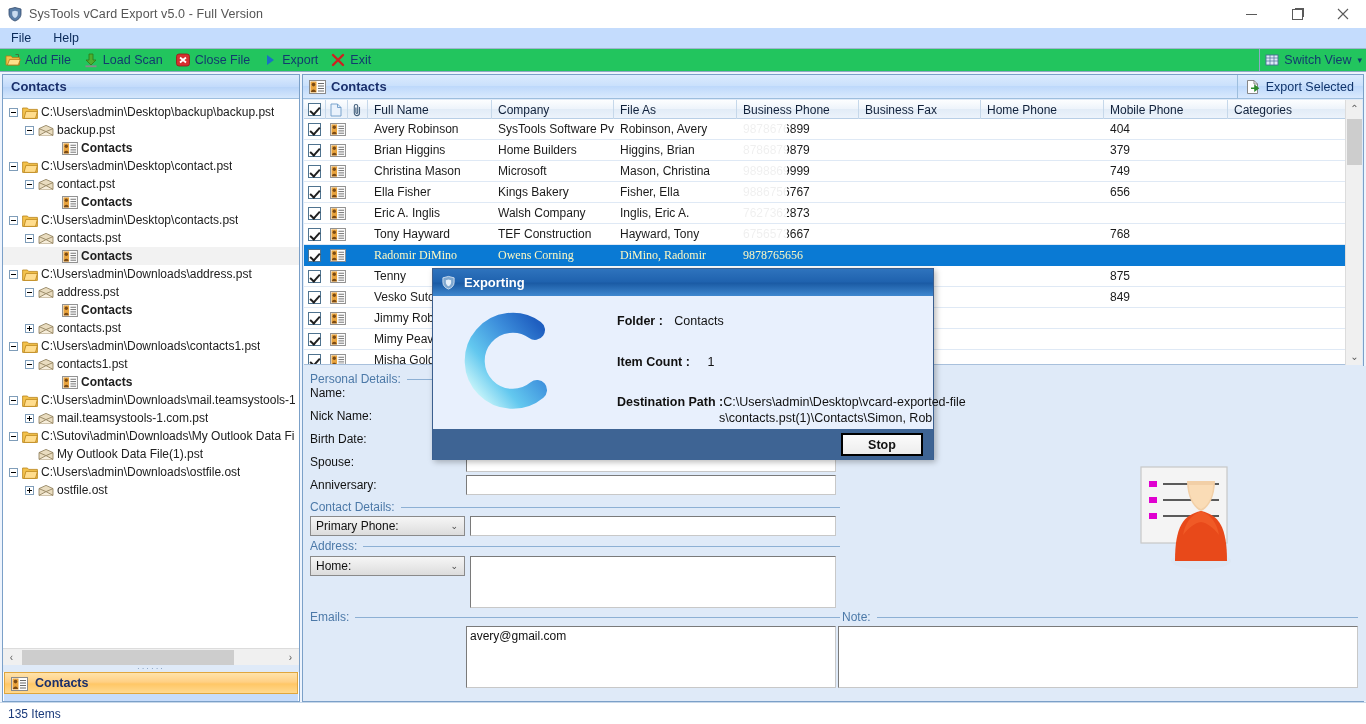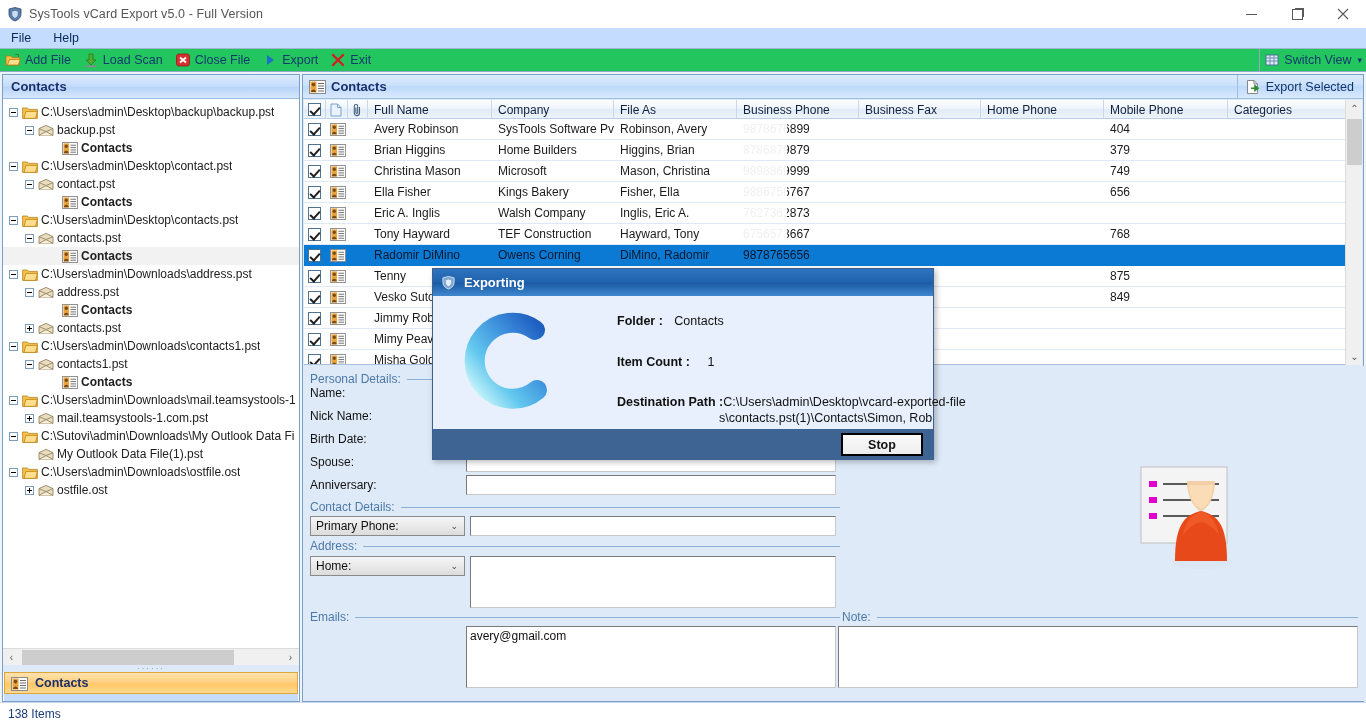--- a/index.html
+++ b/index.html
@@ -174,21 +174,21 @@
     display: flex; align-items: center; padding-left: 6px;
     border-right: 1px solid #c6d8ea; height: 19px; overflow: hidden;
   }
   .gh:last-child { border-right: none; }
   .grid-body { position: relative; height: 245px; overflow: hidden; }
   .grow {
     display: flex; height: 21px; align-items: center;
     border-bottom: 1px solid #dfe9f5;
     font-size: 12px; color: #1b1b1b;
   }
-  .grow.sel { background: #0a7ad4; color: #0f172a; border-bottom-color: #0a7ad4; }
+  .grow.sel { background: #0a7ad4; color: #fef9c3; border-bottom-color: #0a7ad4; font-family: Liberation Serif, serif; }
   .gc { padding-left: 6px; overflow: hidden; white-space: nowrap; height: 21px; display:flex; align-items:center; }
   .cb {
     width: 13px; height: 13px; border: 1px solid #4f738f; background: #fff;
     position: relative; flex: 0 0 13px;
   }
   .cb.checked::after {
     content: ""; position: absolute; left: 3px; top: 1px;
     width: 4px; height: 8px; border: solid #1f1f1f;
     border-width: 0 2px 2px 0; transform: rotate(42deg);
   }
@@ -1246,16 +1246,16 @@
         <span style="display:block;margin-left:102px;word-break:break-all;">C:\Users\admin\Desktop\vcard-exported-files\contacts.pst(1)\Contacts\Simon, Rob</span>
       </div>
     </div>
 
     <div class="dlg-foot">
       <div class="dlg-btn">Stop</div>
     </div>
   </div>
 
   <div class="statusbar">
-    <span>138 Items</span>
+    <span>135 Items</span>
   </div>
 
 </div>
 
 </body></html>

